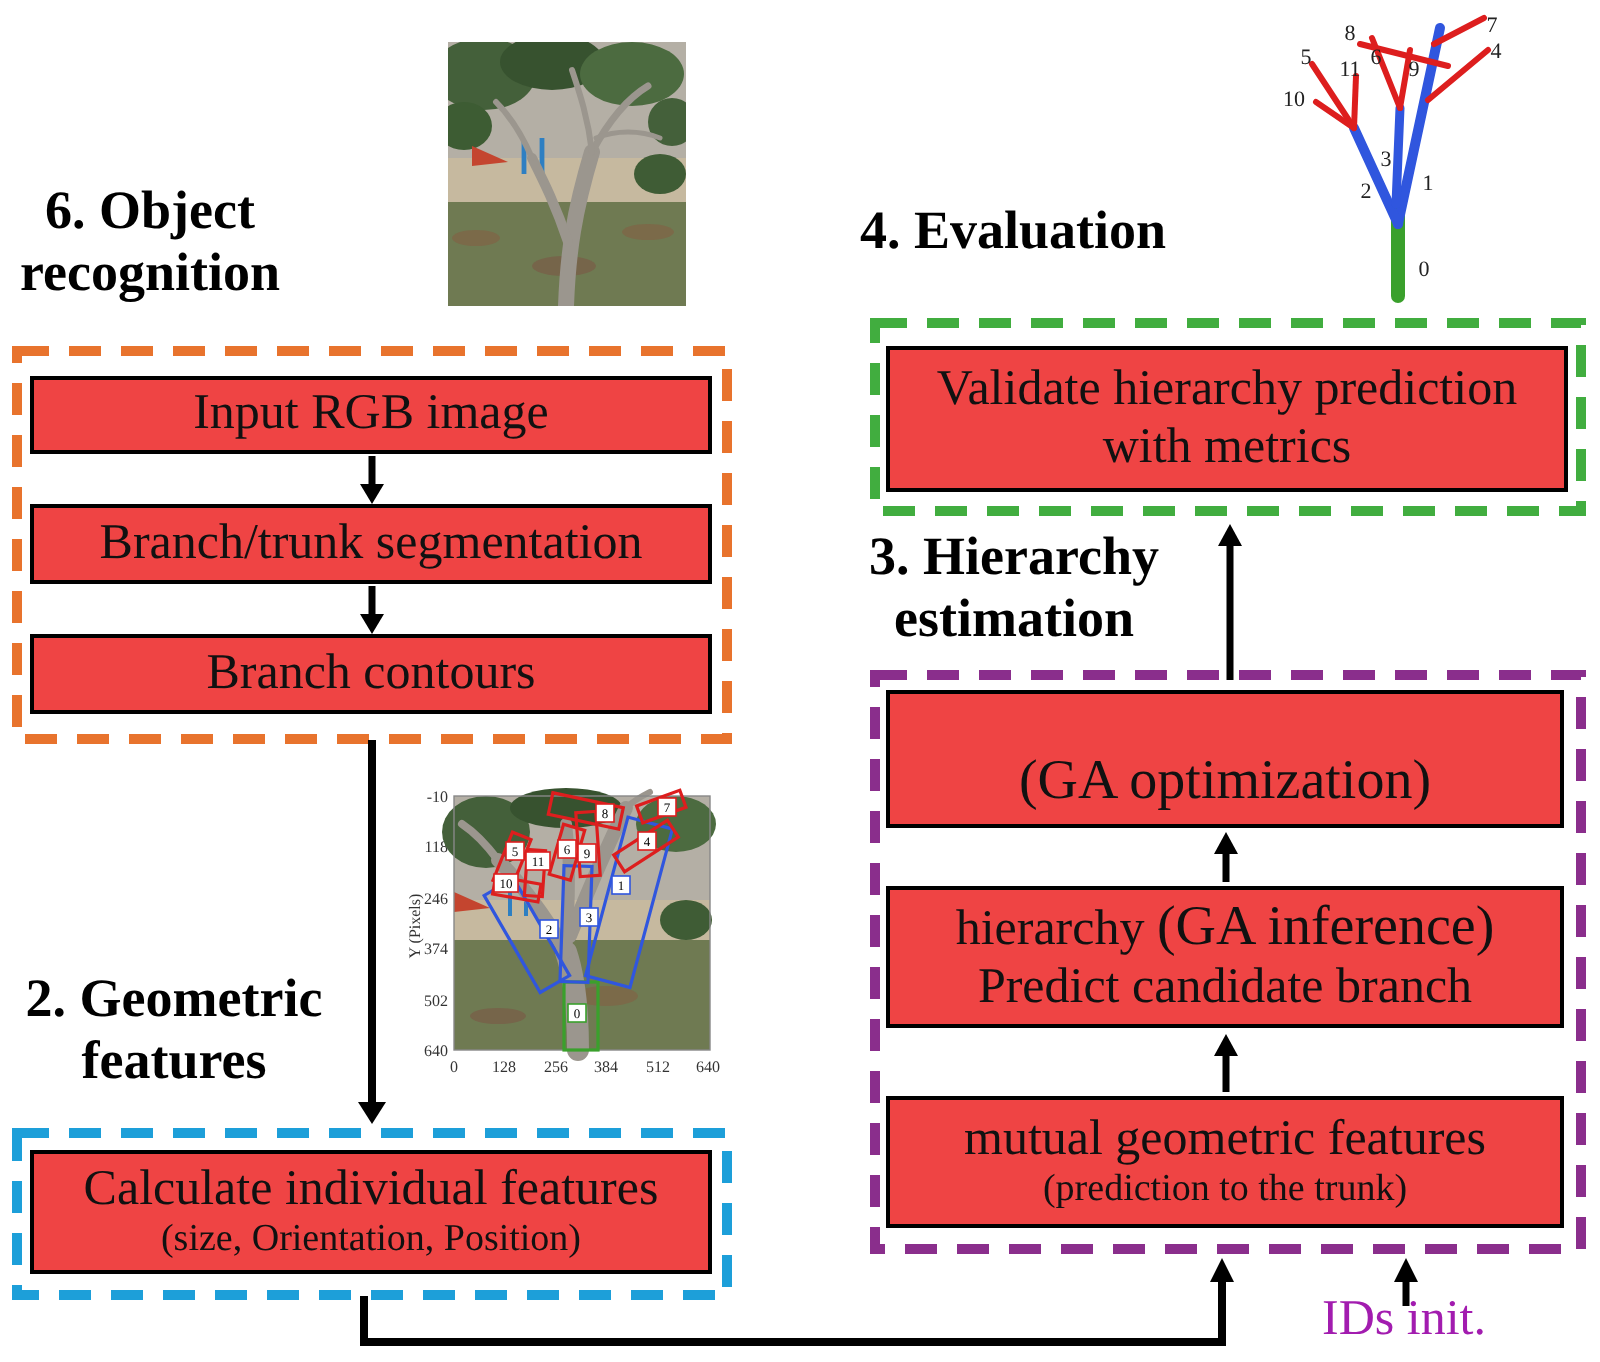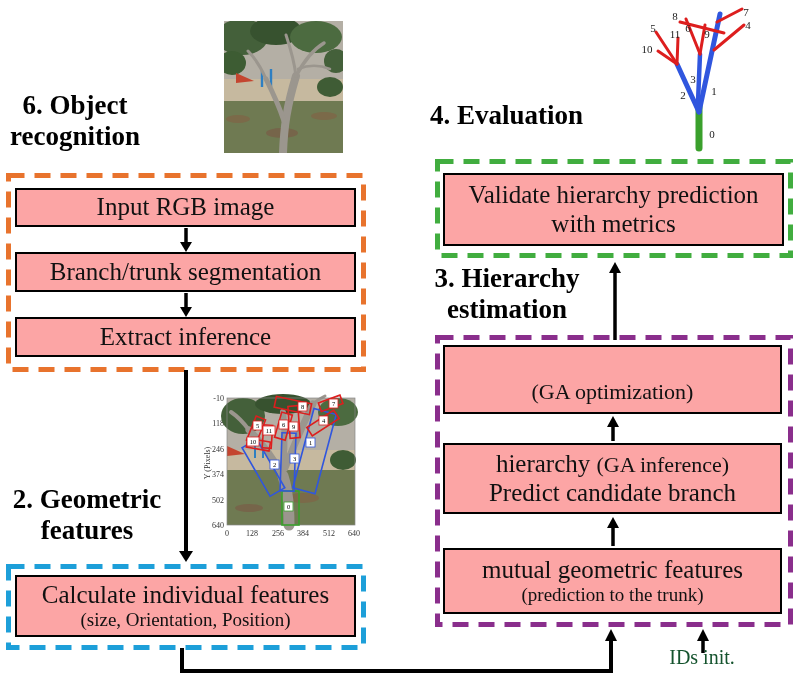--- a/index.html
+++ b/index.html
@@ -6,30 +6,30 @@
   body{
     width:800px;height:681px;position:relative;background:#ffffff;
     font-family:"Liberation Serif", serif;color:#111;overflow:hidden;
   }
   svg{position:absolute;pointer-events:none;}
   .heading{
     position:absolute;font-weight:bold;font-size:27px;line-height:1.16;
     text-align:center;color:#000;white-space:pre-line;
   }
   .stepbox{
-    position:absolute;background:#fca5a5;border:2.5px solid #000;
+    position:absolute;background:#ef4444;border:2.5px solid #000;
     display:flex;flex-direction:column;align-items:center;justify-content:center;
     text-align:center;z-index:3;
   }
   .main-line{font-size:25px;line-height:1.14;}
   .sub-line{font-size:19px;line-height:1.1;}
-  .ga-line{font-size:22px;line-height:1.15;margin-top:24px;}
+  .ga-line{font-size:28px;line-height:1.15;margin-top:24px;}
   .ids-label{
     position:absolute;left:644px;top:646px;width:116px;text-align:center;
-    font-size:20px;color:#14532d;z-index:3;
+    font-size:25px;color:#a21caf;z-index:3;
   }
   .tick{font-size:8px;fill:#333;font-family:"Liberation Serif",serif;}
   .chip{fill:#ffffff;stroke-width:0.8;}
   .chiptxt{font-size:6.5px;fill:#000;font-family:"Liberation Serif",serif;text-anchor:middle;}
   .schnum{font-size:11px;fill:#222;font-family:"Liberation Serif",serif;text-anchor:middle;}
 </style>
 </head>
 <body>
 
 <svg width="800" height="681" viewBox="0 0 800 681" style="left:0;top:0;z-index:1">
@@ -219,21 +219,21 @@
 
 <div class="stepbox" style="left:15px;top:188px;width:337px;height:35px">
   <div class="main-line">Input RGB image</div>
 </div>
 
 <div class="stepbox" style="left:15px;top:252px;width:337px;height:36px">
   <div class="main-line">Branch/trunk segmentation</div>
 </div>
 
 <div class="stepbox" style="left:15px;top:317px;width:337px;height:36px">
-  <div class="main-line">Extract inference</div>
+  <div class="main-line">Branch contours</div>
 </div>
 
 <div class="stepbox" style="left:15px;top:575px;width:337px;height:58px">
   <div class="main-line">Calculate individual features</div>
   <div class="sub-line">(size, Orientation, Position)</div>
 </div>
 
 <div class="stepbox" style="left:443px;top:173px;width:337px;height:69px">
   <div class="main-line">Validate hierarchy prediction</div>
   <div class="main-line">with metrics</div>

